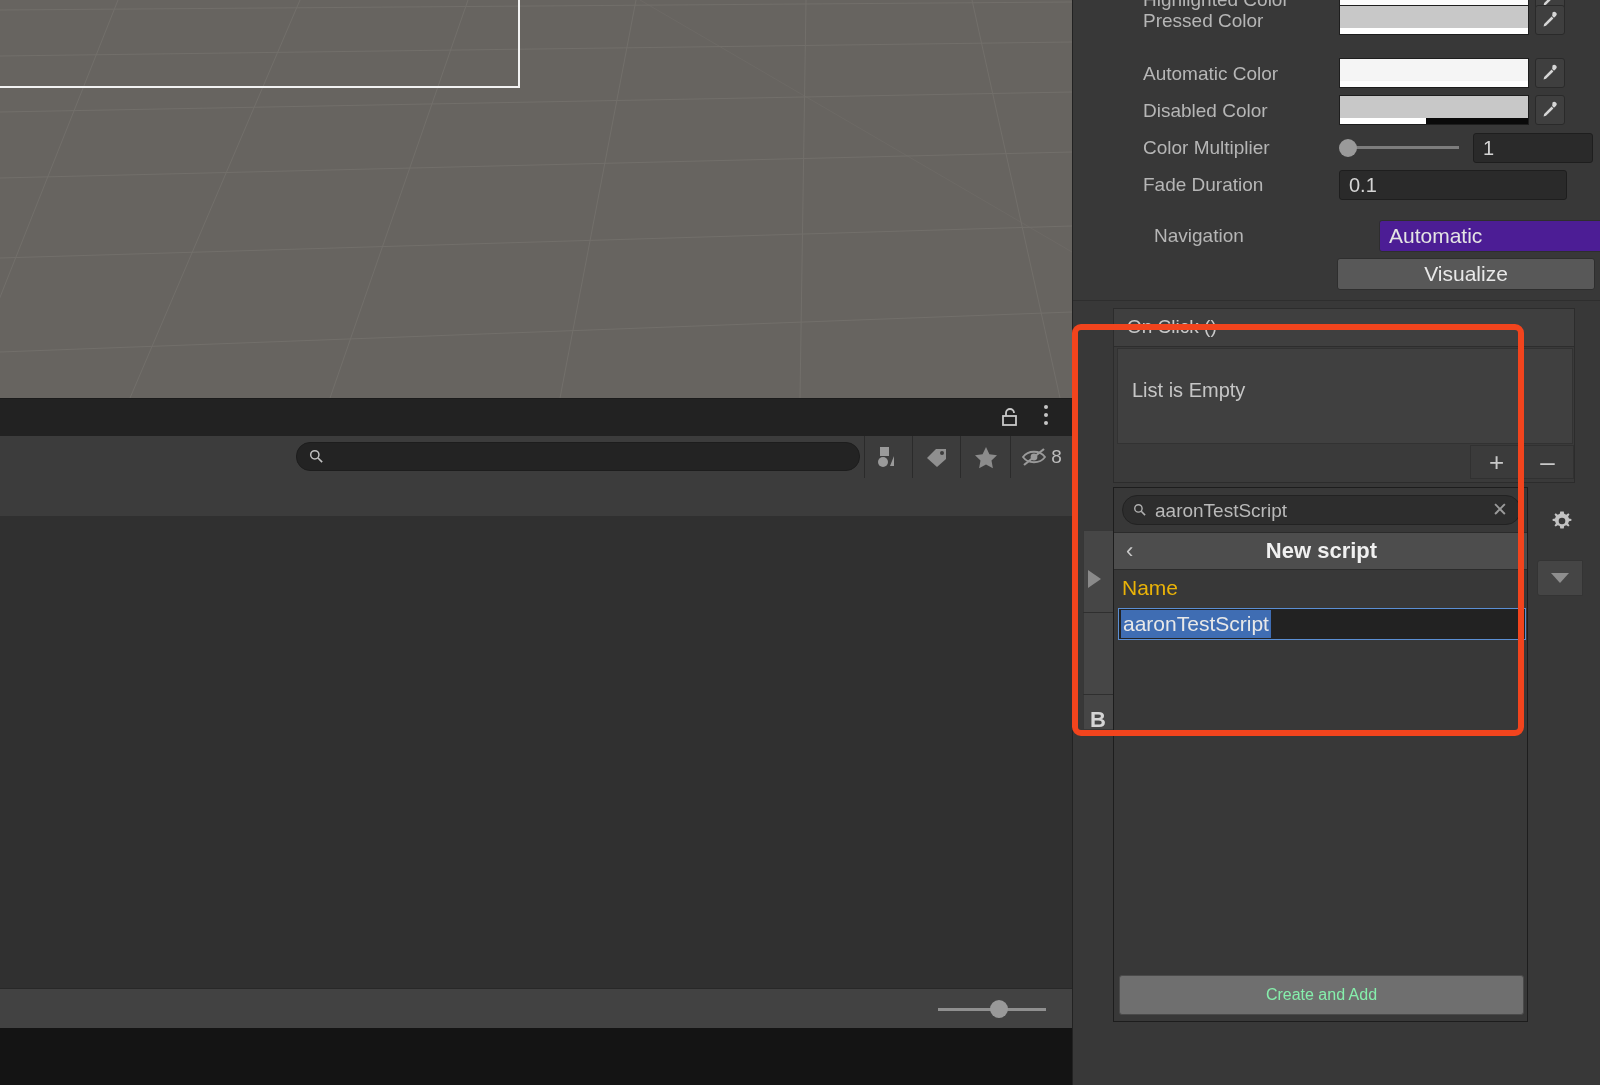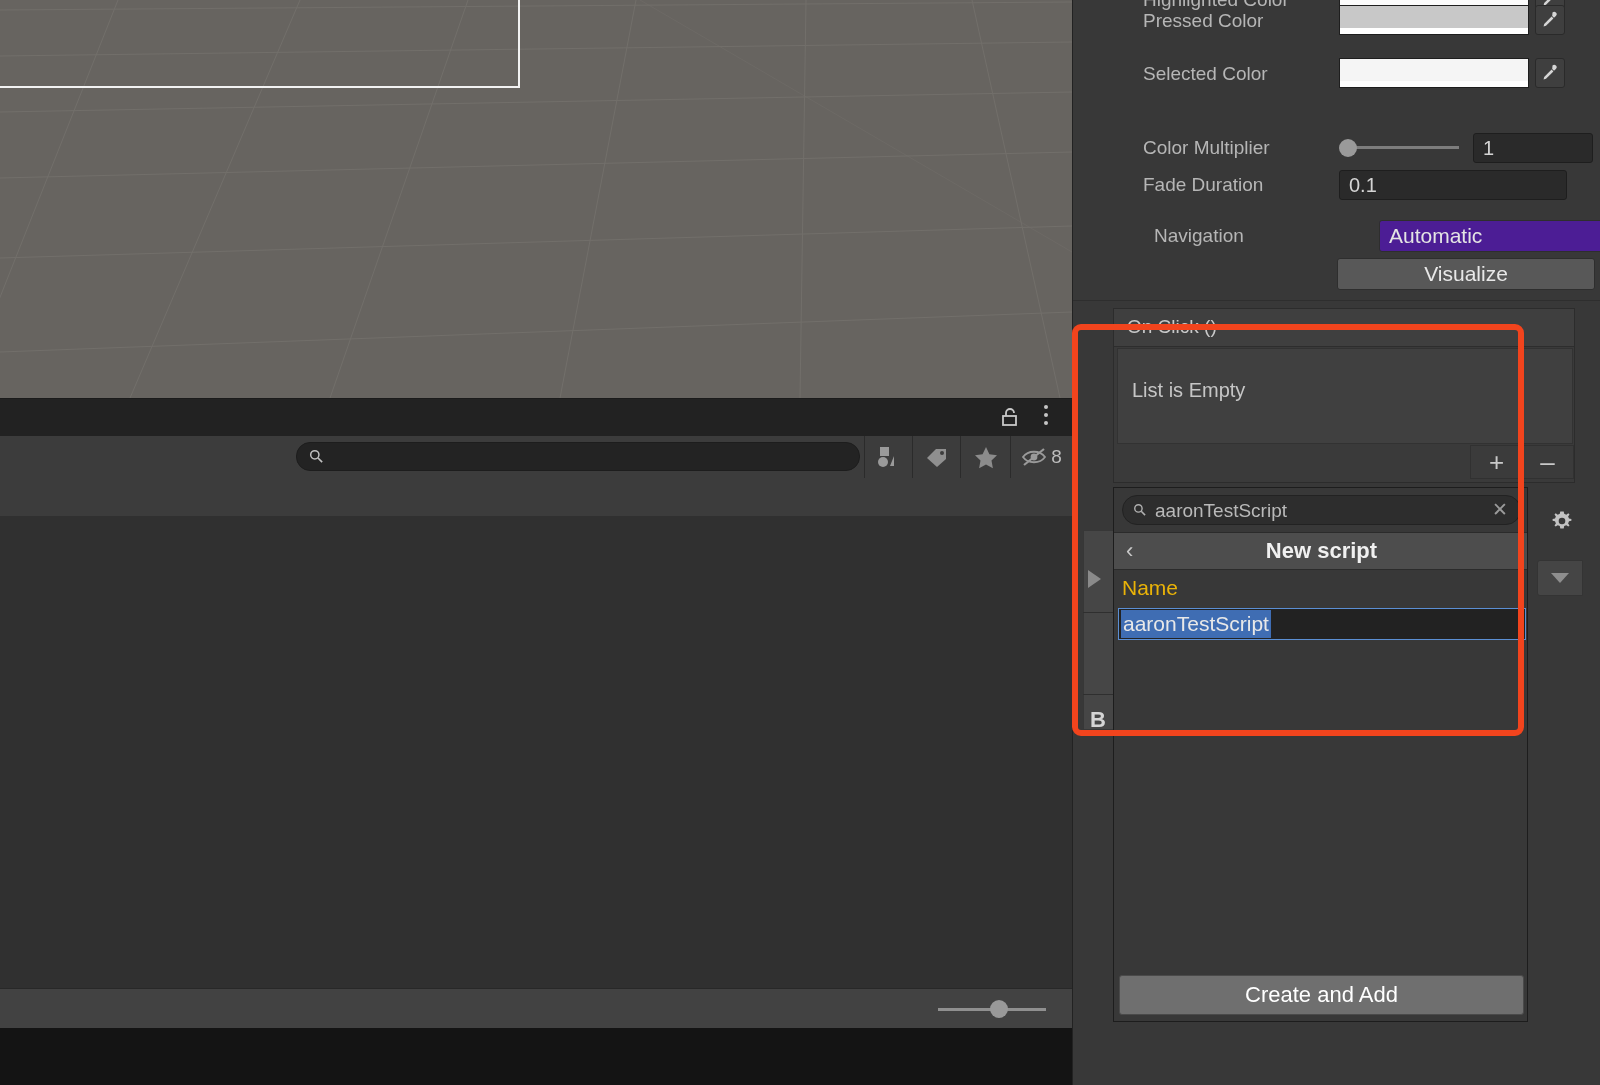--- a/index.html
+++ b/index.html
@@ -501,22 +501,22 @@
     white-space: nowrap;
   }
   .popup-create-btn {
     position: absolute;
     left: 5px; bottom: 6px;
     width: 405px; height: 40px;
     background: #6f6f6f;
     border: 1px solid #4a4a4a;
     border-radius: 3px;
     box-sizing: border-box;
-    color: #ffffff;
-    font-size: 22px;
+    color: #86efac;
+    font-size: 16px;
     text-align: center;
     line-height: 38px;
   }
 
   
   .annot-box {
     position: absolute;
     left: 1072px; top: 324px;
     width: 452px; height: 412px;
     border: 6px solid #f2441d;
@@ -647,35 +647,50 @@
       </div>
       <div class="eyedrop">
         <svg width="18" height="18" viewBox="0 0 18 18">
           <path d="M11.5 1.5 a2.4 2.4 0 0 1 3.4 3.4 L13 6.8 l-1.8-1.8 Z" fill="#d6d6d6"></path>
           <path d="M10.6 5.6 L12.4 7.4 L5 14.8 L2.6 15.4 L3.2 13 Z" fill="#d6d6d6"></path>
         </svg>
       </div>
     </div>
 
     <div class="insp-row" style="top:56px;">
-      <div class="insp-label">Selected Color</div>
+      <div class="insp-label">Automatic Color</div>
       <div class="color-field">
         <div class="swatch" style="background:#f5f5f5"></div>
         <div class="alpha">
             <i style="width:100%"></i>
           </div>
       </div>
       <div class="eyedrop">
         <svg width="18" height="18" viewBox="0 0 18 18">
           <path d="M11.5 1.5 a2.4 2.4 0 0 1 3.4 3.4 L13 6.8 l-1.8-1.8 Z" fill="#d6d6d6"></path>
           <path d="M10.6 5.6 L12.4 7.4 L5 14.8 L2.6 15.4 L3.2 13 Z" fill="#d6d6d6"></path>
         </svg>
       </div>
     </div>
 
+    <div class="insp-row" style="top:93px;">
+      <div class="insp-label">Disabled Color</div>
+      <div class="color-field">
+        <div class="swatch" style="background:#c8c8c8"></div>
+        <div class="alpha">
+            <i style="width:46%"></i>
+          </div>
+      </div>
+      <div class="eyedrop">
+        <svg width="18" height="18" viewBox="0 0 18 18">
+          <path d="M11.5 1.5 a2.4 2.4 0 0 1 3.4 3.4 L13 6.8 l-1.8-1.8 Z" fill="#d6d6d6"></path>
+          <path d="M10.6 5.6 L12.4 7.4 L5 14.8 L2.6 15.4 L3.2 13 Z" fill="#d6d6d6"></path>
+        </svg>
+      </div>
+    </div>
 
     <div class="insp-row" style="top:130px;padding-left:47px;">
       <div class="insp-label">Color Multiplier</div>
       <div class="slider-wrap">
         <div class="track"></div>
         <div class="knob"></div>
       </div>
       <div class="num-field mult">1</div>
     </div>
 

